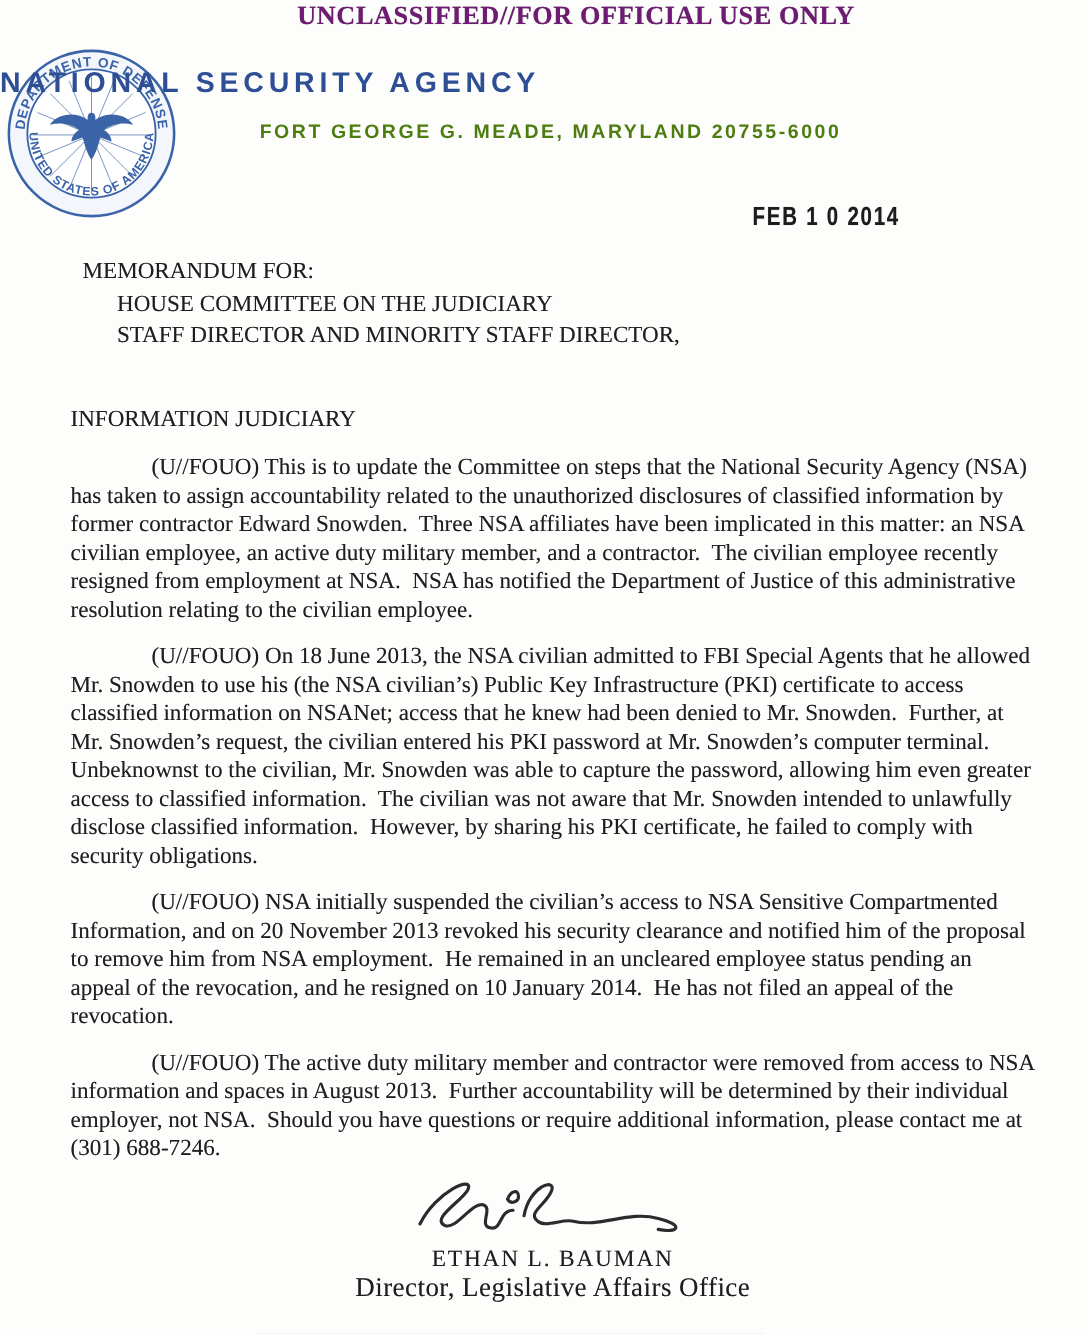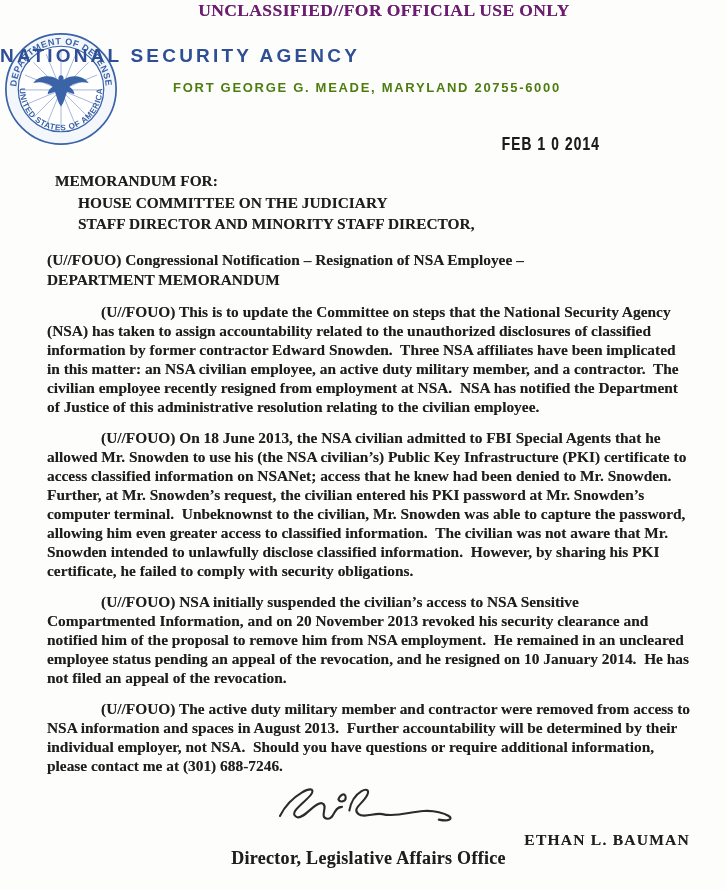--- a/index.html
+++ b/index.html
@@ -45,37 +45,36 @@
     font-size:17.5px;font-weight:600;letter-spacing:1.5px;
     color:#1c1c1c;
     transform:scaleX(.78);transform-origin:right center;
     text-shadow:0 0 .6px rgba(0,0,0,.5);
   }
   
   .content{
     position:absolute;top:170px;left:47px;right:36px;
     font-size:15.4px;line-height:19px;
     text-shadow:0 0 .4px rgba(0,0,0,.38);
-    font-weight:bold;
   }
   .memo-for{margin-left:8px;}
   .memo-for .addressees{margin-left:23px;}
   .memo-for div{line-height:21.5px;}
   .subject-row{display:flex;margin-top:15px;line-height:20px;}
   .subject-label{flex:0 0 63px;}
   .body-par{
     margin:12px 0 0 0;
     text-indent:54px;
     white-space:pre-wrap;
   }
   
   .sig-block{margin-top:4px;text-align:center;}
   .sig-scrawl{display:block;margin:0 auto;margin-left:222px;}
   .sig-scrawl path{fill:none;stroke:#2b2b2b;stroke-width:2.3;stroke-linecap:round;}
-  .sig-name{font-size:15.6px;letter-spacing:1.2px;line-height:18px;text-align:right;}
+  .sig-name{font-size:15.6px;letter-spacing:1.2px;line-height:18px;}
   .sig-title{font-size:18px;letter-spacing:.3px;line-height:19px;}
 </style>
 </head>
 <body>
 
 <div class="page">
 
   <div class="banner">UNCLASSIFIED//FOR OFFICIAL USE ONLY</div>
 
   <div class="seal">
@@ -120,22 +119,22 @@
     <div class="memo-for">
       <div>MEMORANDUM FOR:</div>
       <div class="addressees">
         <div>HOUSE COMMITTEE ON THE JUDICIARY</div>
         <div>STAFF DIRECTOR AND MINORITY STAFF DIRECTOR,</div>
       </div>
     </div>
 
     <div class="subject-row">
       <span class="subject-text">
-        <span>(U//FOUO) Congressional Notification – Resignation of NSA Employee –</span><br>
-        <span>DEPARTMENT MEMORANDUM</span>
+        <br>
+        <span>INFORMATION JUDICIARY</span>
       </span>
     </div>
 
     <p class="body-par">(U//FOUO) This is to update the Committee on steps that the National Security Agency (NSA) has taken to assign accountability related to the unauthorized disclosures of classified information by former contractor Edward Snowden.  Three NSA affiliates have been implicated in this matter: an NSA civilian employee, an active duty military member, and a contractor.  The civilian employee recently resigned from employment at NSA.  NSA has notified the Department of Justice of this administrative resolution relating to the civilian employee.</p>
     <p class="body-par">(U//FOUO) On 18 June 2013, the NSA civilian admitted to FBI Special Agents that he allowed Mr. Snowden to use his (the NSA civilian’s) Public Key Infrastructure (PKI) certificate to access classified information on NSANet; access that he knew had been denied to Mr. Snowden.  Further, at Mr. Snowden’s request, the civilian entered his PKI password at Mr. Snowden’s computer terminal.  Unbeknownst to the civilian, Mr. Snowden was able to capture the password, allowing him even greater access to classified information.  The civilian was not aware that Mr. Snowden intended to unlawfully disclose classified information.  However, by sharing his PKI certificate, he failed to comply with security obligations.</p>
     <p class="body-par">(U//FOUO) NSA initially suspended the civilian’s access to NSA Sensitive Compartmented Information, and on 20 November 2013 revoked his security clearance and notified him of the proposal to remove him from NSA employment.  He remained in an uncleared employee status pending an appeal of the revocation, and he resigned on 10 January 2014.  He has not filed an appeal of the revocation.</p>
     <p class="body-par">(U//FOUO) The active duty military member and contractor were removed from access to NSA information and spaces in August 2013.  Further accountability will be determined by their individual employer, not NSA.  Should you have questions or require additional information, please contact me at (301) 688-7246.</p>
 
     <div class="sig-block">
       <svg class="sig-scrawl" width="210" height="52" viewBox="0 0 230 56">

